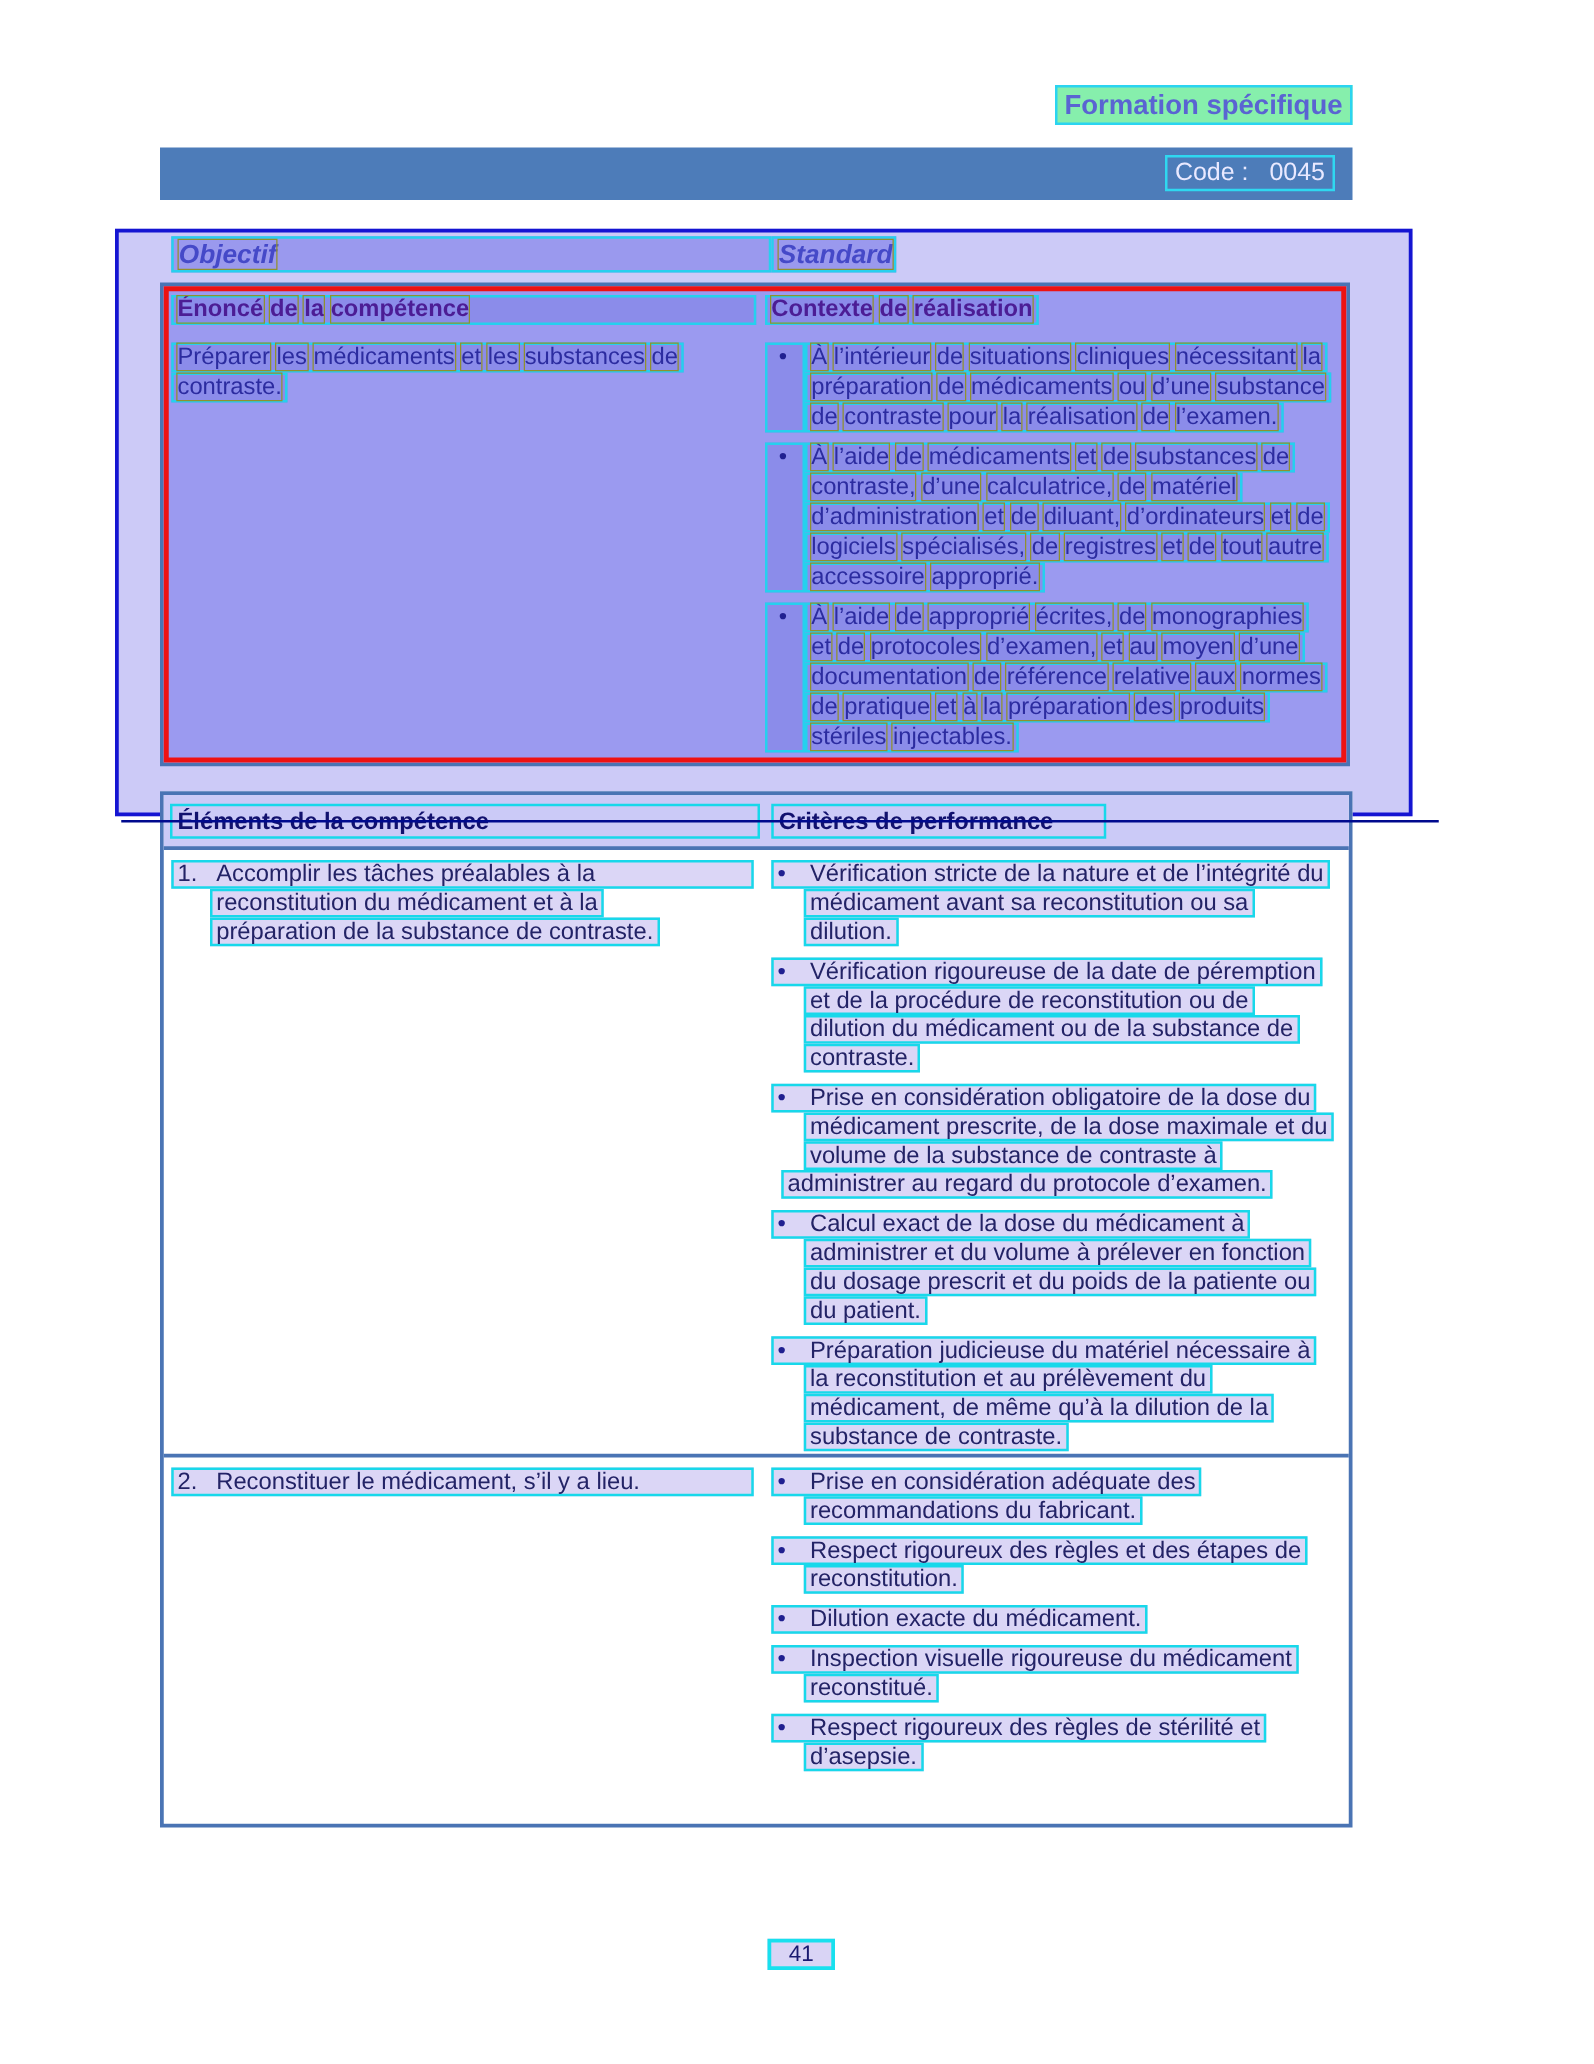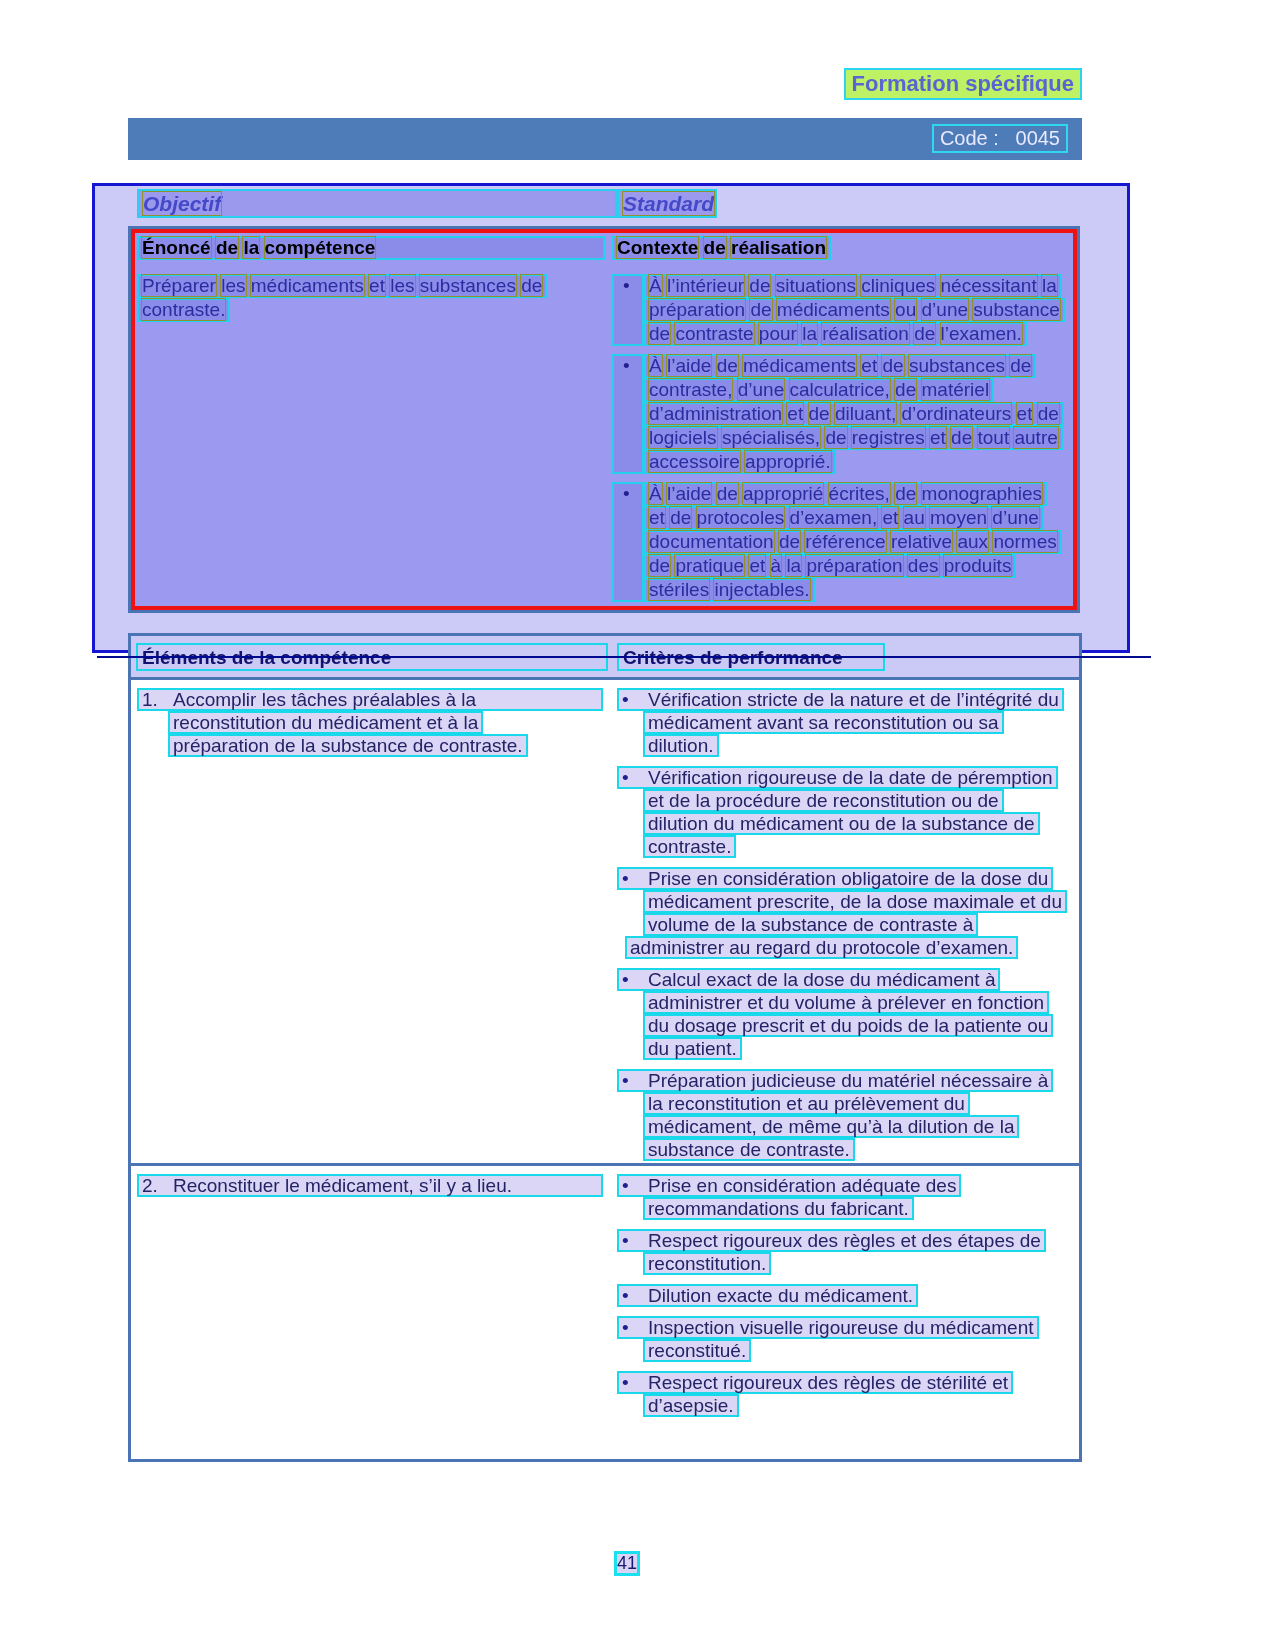--- a/index.html
+++ b/index.html
@@ -1,21 +1,21 @@
 <!DOCTYPE html>
 <html><head>
 <meta charset="utf-8">
 <style>
   html,body{margin:0;padding:0;background:#ffffff;}
   .page{position:relative;width:1275px;height:1651px;background:#ffffff;overflow:hidden;
         font-family:"Liberation Sans", sans-serif;}
 
   
   .fs-wrap{position:absolute;left:128px;top:68px;width:954px;text-align:right;}
-  .hl-head{display:inline-block;background:#bef264;border:2px solid #2bd4f0;color:#5a64d2;
+  .hl-head{display:inline-block;background:#86efac;border:2px solid #2bd4f0;color:#5a64d2;
            font-size:22px;font-weight:bold;padding:1px 6px;}
   .banner{position:absolute;left:128px;top:118px;width:954px;height:42px;background:#4d7cb9;}
   .banner-code{position:absolute;right:14px;top:6px;border:2px solid #2fd8f0;color:#e9e9ff;
                font-size:20px;padding:1px 6px;white-space:pre;}
 
   
   .outer-box{position:absolute;left:92px;top:183px;width:1038px;height:470px;
              background:#cccaf7;border:3px solid #1515d2;box-sizing:border-box;}
   .hl-os{position:absolute;background:#9a99ee;border:2px solid #27d0ee;box-sizing:border-box;
          font-size:21px;font-weight:bold;font-style:italic;color:#4549c8;padding:1px 4px;height:29px;}
@@ -25,21 +25,21 @@
   
   .red-table{position:absolute;left:33px;top:40px;width:952px;height:387px;
              border:3px solid #4a74b4;box-sizing:border-box;}
   .red-inner{position:absolute;left:0;top:0;right:0;bottom:0;border:4px solid #ee1212;
              background:#9b9af0;display:flex;padding:3px 0 0 2px;box-sizing:border-box;overflow:hidden;}
   .col-l{width:475px;flex:none;}
   .col-r{flex:1;min-width:0;}
   .red-inner .lrow{height:24px;white-space:nowrap;}
   .hl-top{display:inline-block;vertical-align:top;background:#8b8cea;border:2px solid #25d0ee;
           padding:0 3px;font-size:19px;line-height:20px;color:#2c2ca0;box-sizing:border-box;}
-  .hl-top.hdr{font-weight:bold;color:#000000;}
+  .hl-top.hdr{font-weight:bold;color:#4c1d95;}
   .hl-top.w100{width:468px;}
   .body{margin-top:14px;}
   .bullet-item{display:flex;margin-bottom:8px;}
   .bdot{width:32px;flex:none;padding:0 0 0 9px;color:#202090;}
   .blines{flex:none;}
   .word{outline:1px solid #90902e;}
 
   
   .bot-table{position:absolute;left:128px;top:633px;width:954px;height:829px;background:#ffffff;
              border:3px solid #4a74b4;box-sizing:border-box;display:flex;flex-direction:column;}
@@ -59,21 +59,21 @@
   .hl-bot{display:inline-block;vertical-align:top;background:#dbd6f6;border:2px solid #18d8ea;
           padding:0 3px;font-size:19px;line-height:19px;color:#232366;box-sizing:border-box;}
   .hl-bot.w100{width:466px;}
   .bullet-item-b{margin-bottom:9px;}
   .inum{display:inline-block;width:31px;}
   .bdot-b{display:inline-block;width:26px;color:#202090;}
 
   
   .pg-wrap{position:absolute;left:614px;top:1551px;}
   .hl-pg{display:inline-block;background:#d9d4f5;border:3px solid #18e0ee;color:#1a1a70;
-         font-size:18px;line-height:19px;padding:0 0;}
+         font-size:18px;line-height:19px;padding:0 14px;}
 </style>
 </head>
 <body>
 
 <div class="page">
 
   <div class="fs-wrap">
     <span class="hl-head">Formation spécifique</span>
   </div>
 

